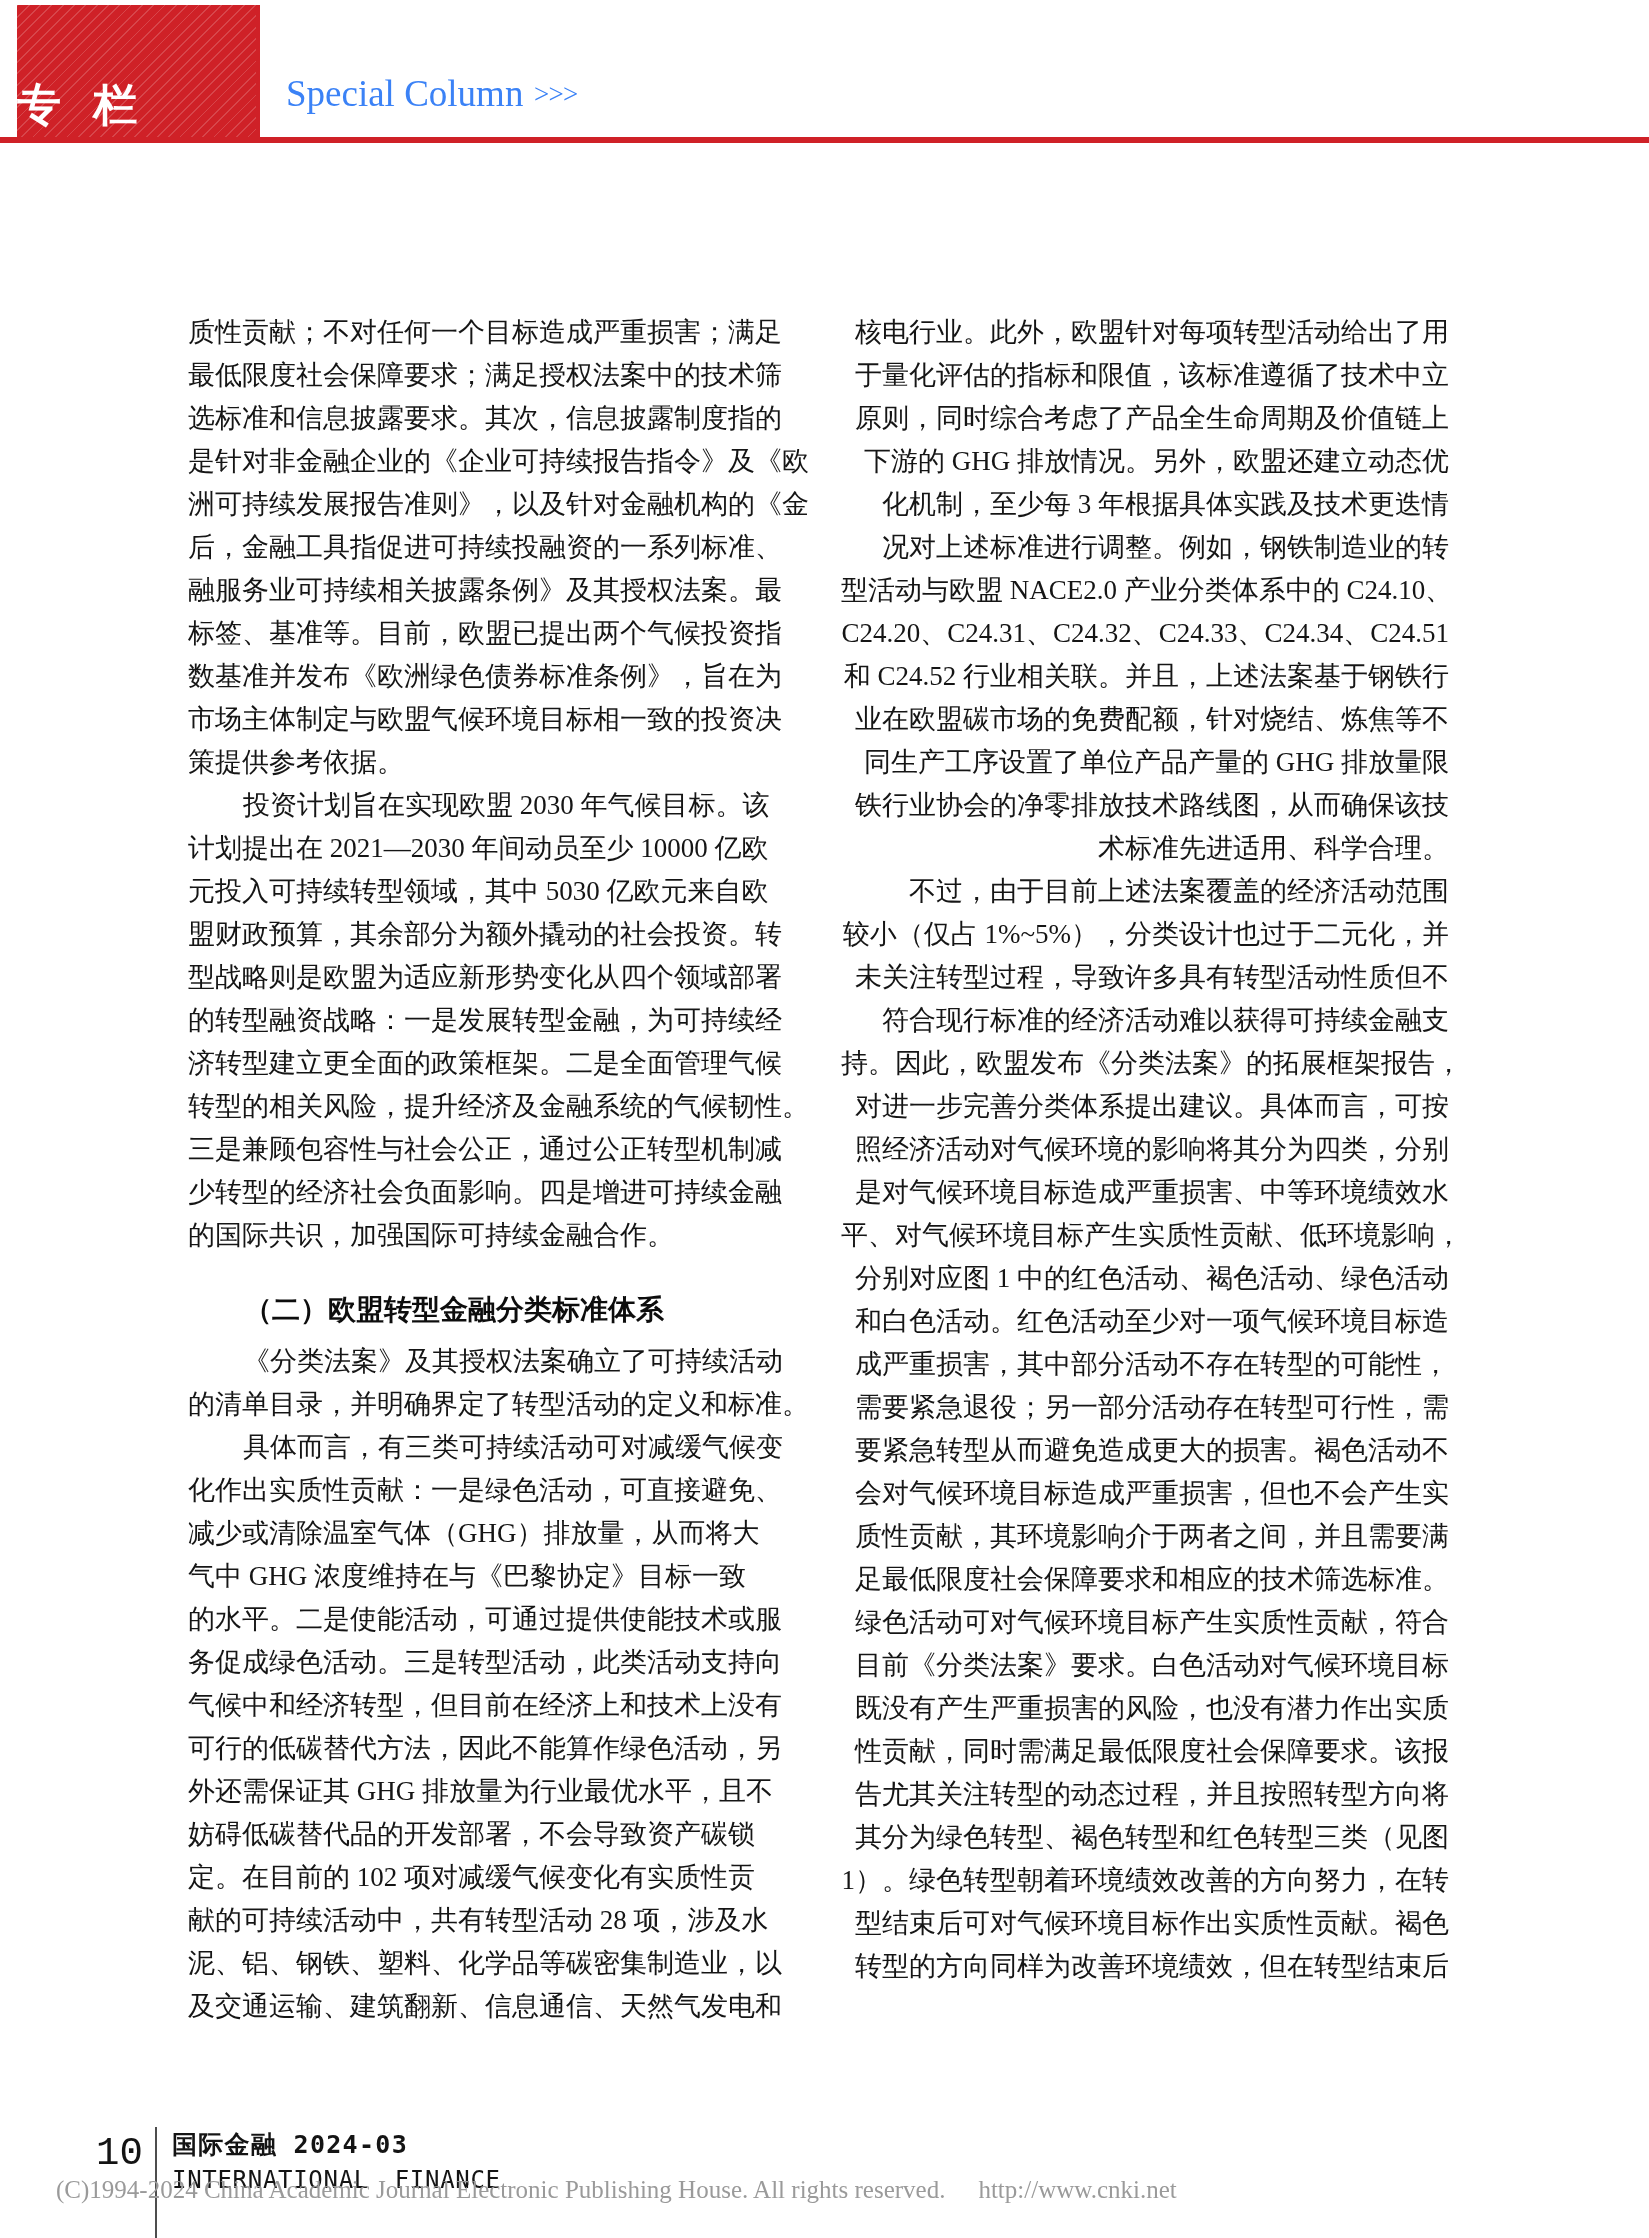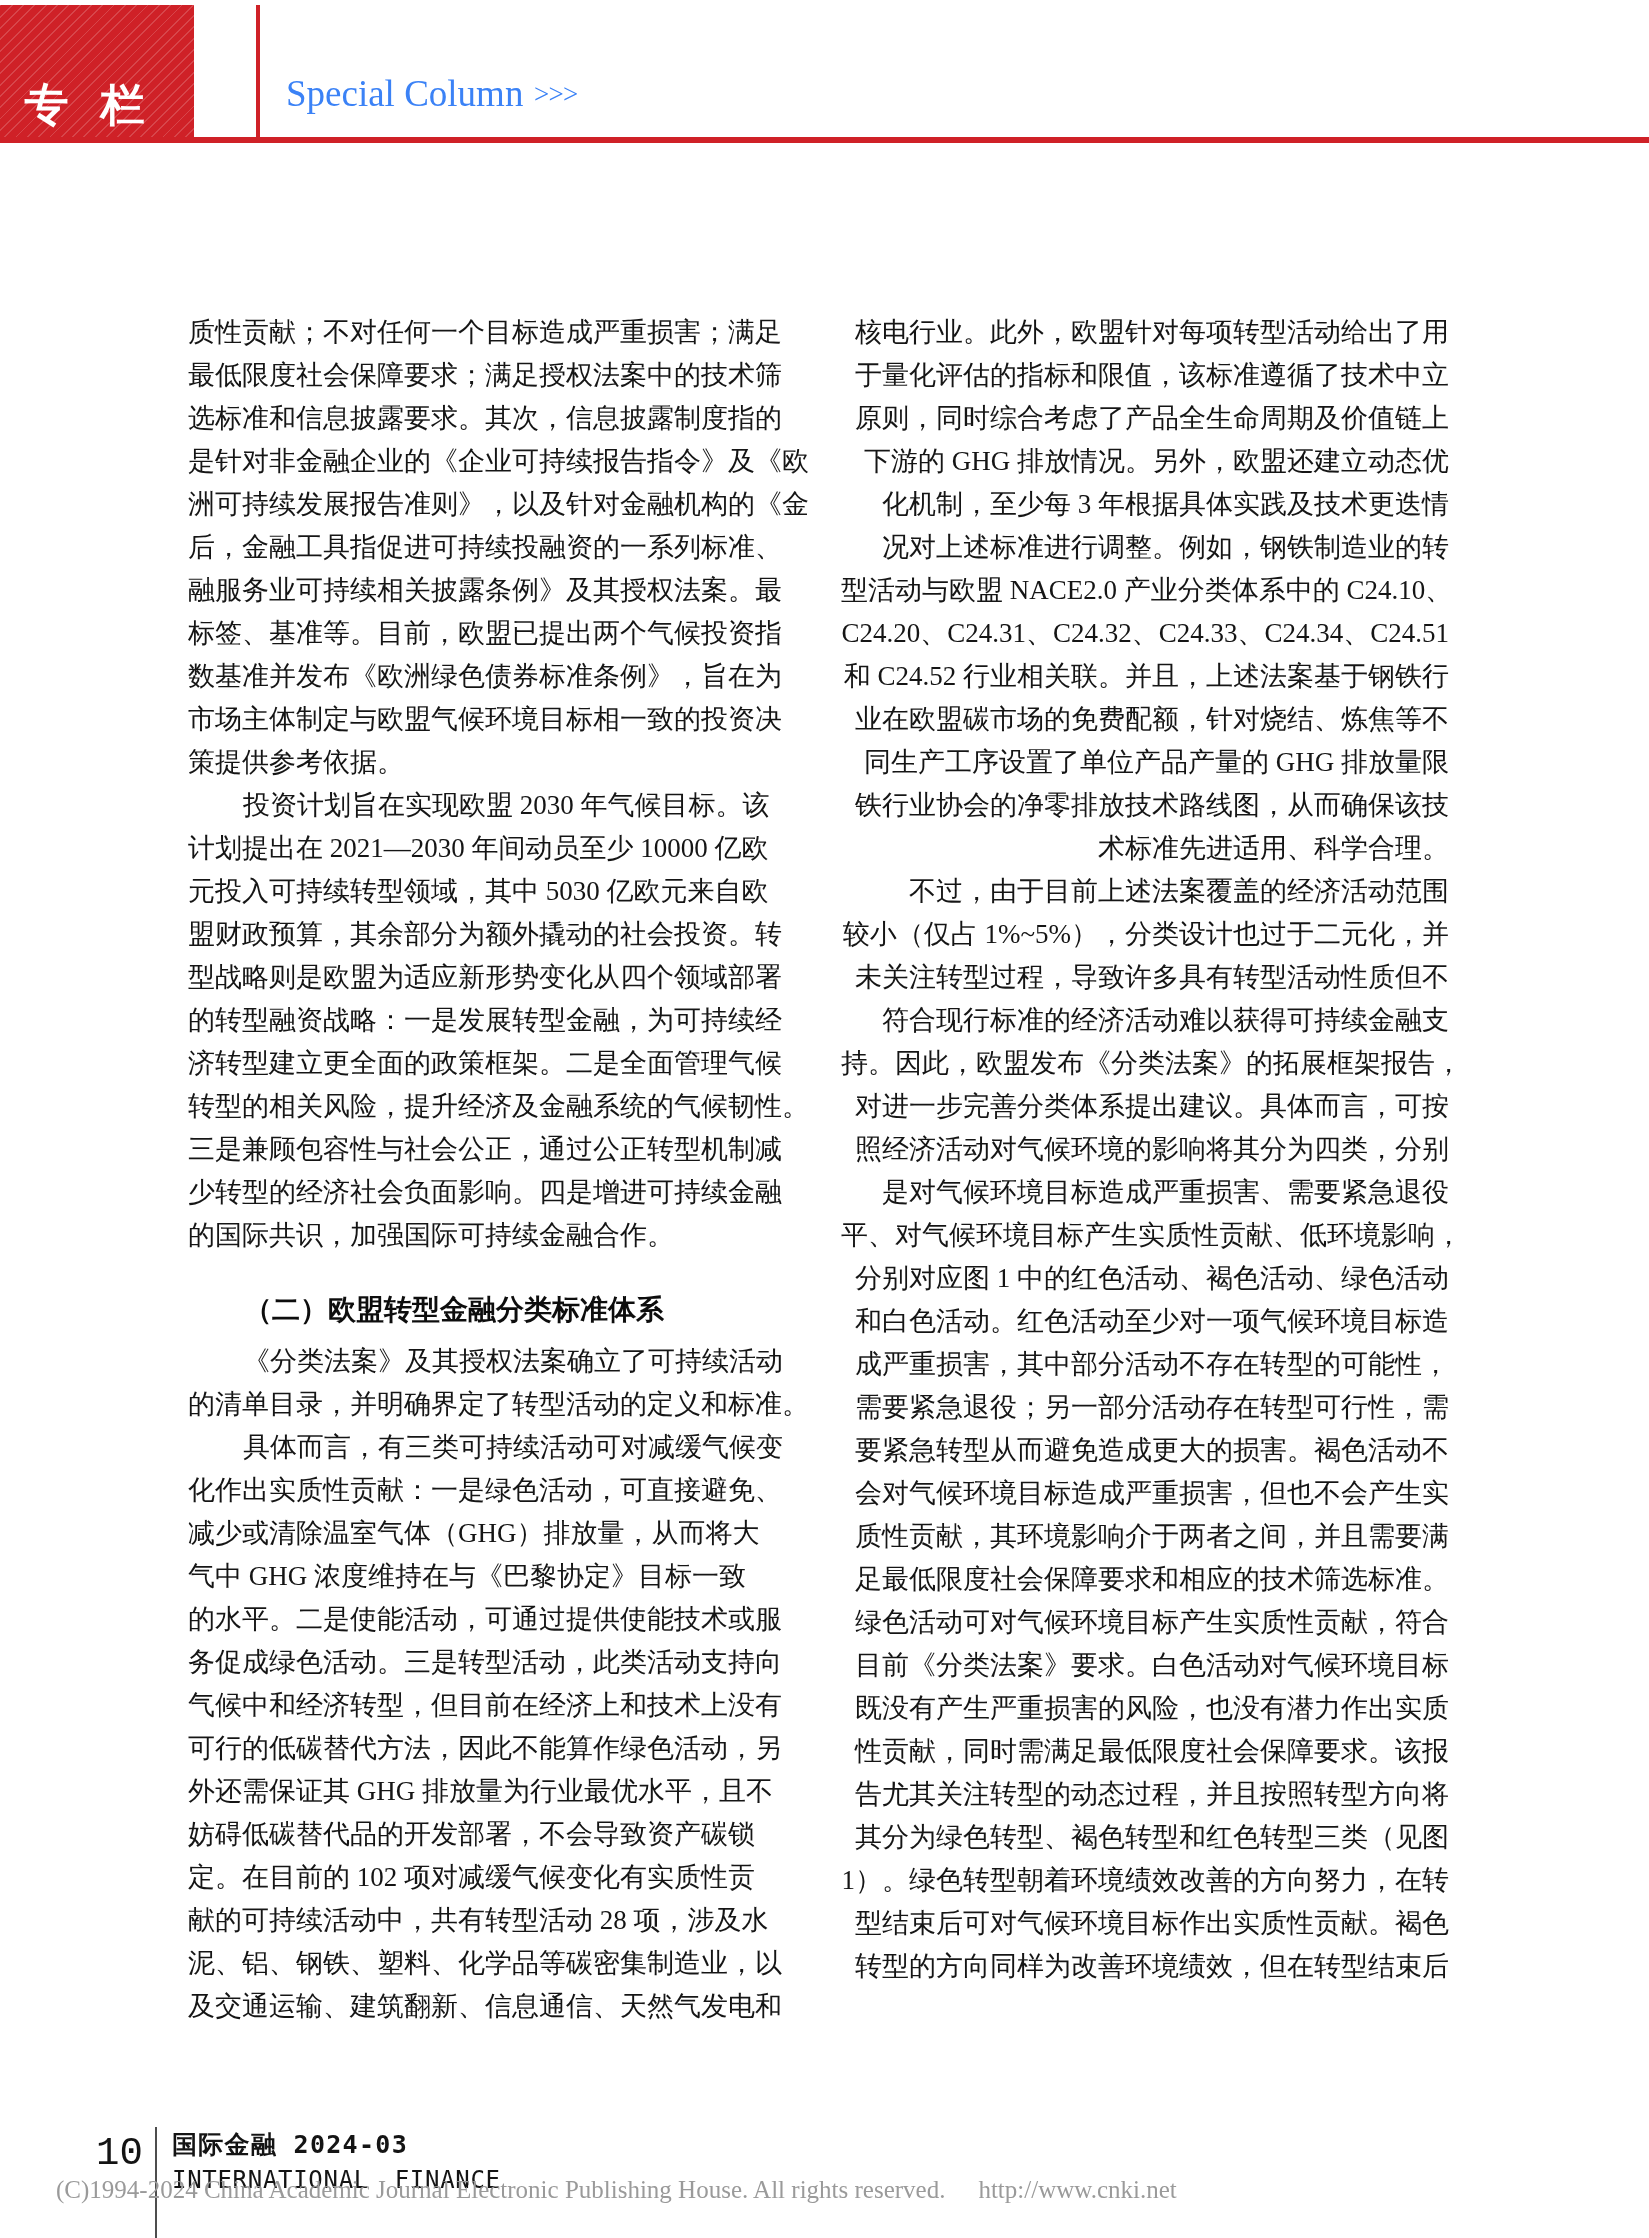--- a/index.html
+++ b/index.html
@@ -2,24 +2,24 @@
 <html style="font-size:10.6px"><head>
 <meta charset="utf-8">
 <style>
   html,body{margin:0;padding:0;background:#ffffff;}
   .page{
     position:relative;width:1649px;height:2239px;background:#ffffff;overflow:hidden;
     font-family:"Liberation Serif","DejaVu Serif",serif;
   }
   
   .header-block{
-    position:absolute;left:0;top:5.3px;width:194px;height:132px;
+    position:absolute;left:17px;top:5.3px;width:243px;height:132px;
     background-color:#cf2127;
     background-image:repeating-linear-gradient(135deg,rgba(255,255,255,0.17) 0 1.3px,rgba(255,255,255,0) 1.3px 8px);
-    display:flex;align-items:flex-end;justify-content:center;
+    display:flex;align-items:flex-end;justify-content:flex-start;
     padding:0 25px 10.6px 0;box-sizing:border-box;
   }
   .header-block .zh{
     color:#ffffff;font-size:44px;line-height:1;
     font-family:"Liberation Sans","DejaVu Sans",sans-serif;font-weight:600;
     word-spacing:20px;
   }
   .header-vrule{position:absolute;left:256px;top:5.3px;width:4px;height:132px;background:#cf2127;}
   .header-title{
     position:absolute;left:286px;top:74px;color:#3b82f6;font-size:37px;line-height:1.1;
@@ -132,21 +132,21 @@
       <div class="line body">同生产工序设置了单位产品产量的 GHG 排放量限</div>
       <div class="line body">铁行业协会的净零排放技术路线图，从而确保该技</div>
       <div class="line body">术标准先进适用、科学合理。</div>
       <div class="line indent">不过，由于目前上述法案覆盖的经济活动范围</div>
       <div class="line body">较小（仅占 1%~5%），分类设计也过于二元化，并</div>
       <div class="line body">未关注转型过程，导致许多具有转型活动性质但不</div>
       <div class="line body">符合现行标准的经济活动难以获得可持续金融支</div>
       <div class="line body">持。因此，欧盟发布《分类法案》的拓展框架报告，</div>
       <div class="line body">对进一步完善分类体系提出建议。具体而言，可按</div>
       <div class="line body">照经济活动对气候环境的影响将其分为四类，分别</div>
-      <div class="line body">是对气候环境目标造成严重损害、需要紧急退役</div>
+      <div class="line body">是对气候环境目标造成严重损害、中等环境绩效水</div>
       <div class="line body">平、对气候环境目标产生实质性贡献、低环境影响，</div>
       <div class="line body">分别对应图 1 中的红色活动、褐色活动、绿色活动</div>
       <div class="line body">和白色活动。红色活动至少对一项气候环境目标造</div>
       <div class="line body">成严重损害，其中部分活动不存在转型的可能性，</div>
       <div class="line body">需要紧急退役；另一部分活动存在转型可行性，需</div>
       <div class="line body">要紧急转型从而避免造成更大的损害。褐色活动不</div>
       <div class="line body">会对气候环境目标造成严重损害，但也不会产生实</div>
       <div class="line body">质性贡献，其环境影响介于两者之间，并且需要满</div>
       <div class="line body">足最低限度社会保障要求和相应的技术筛选标准。</div>
       <div class="line body">绿色活动可对气候环境目标产生实质性贡献，符合</div>

